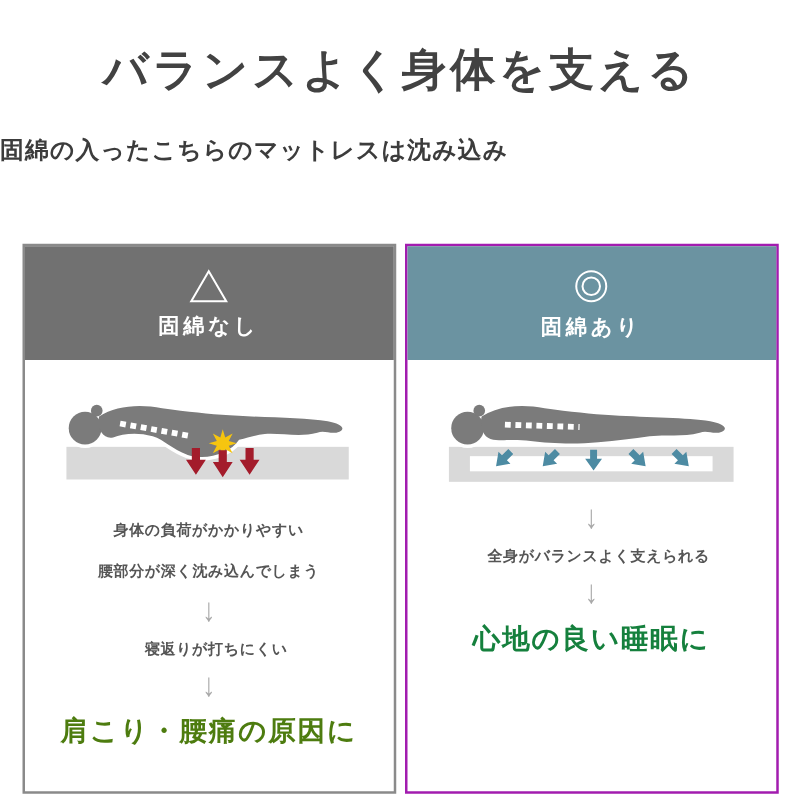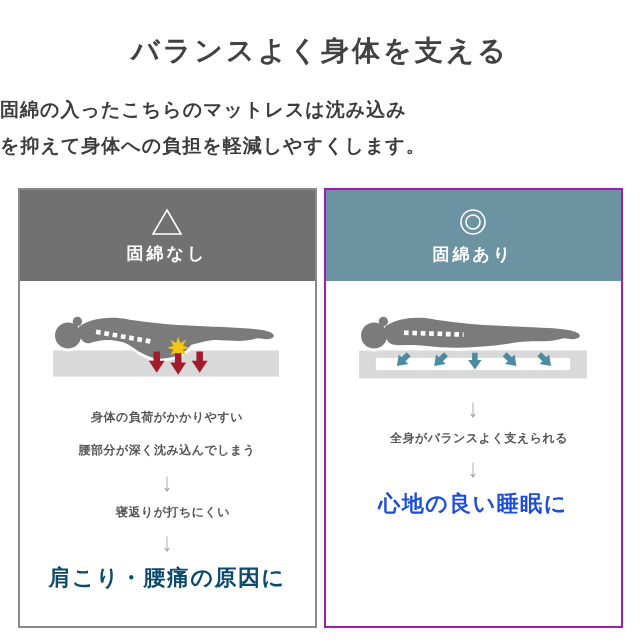--- a/index.html
+++ b/index.html
@@ -5,32 +5,32 @@
   * { margin:0; padding:0; box-sizing:border-box; }
   html,body { background:#ffffff; }
   .page {
     width:640px; height:640px; background:#ffffff; overflow:hidden;
     font-family:"Liberation Sans","DejaVu Sans",sans-serif;
     -webkit-font-smoothing:antialiased;
   }
   .title {
     margin-top:32px; text-align:center;
     font-family:"Liberation Serif","DejaVu Serif",serif;
-    font-size:28px; font-weight:600; color:#424242; letter-spacing:3px;
+    font-size:36px; font-weight:600; color:#424242; letter-spacing:3px;
   }
   .subtitle {
     margin-top:22px; text-align:left;
     font-size:19px; font-weight:700; color:#3c3c3c;
     line-height:36px; letter-spacing:1px;
   }
   .panels {
     display:flex; justify-content:center; gap:7px;
     margin-top:24px; padding:0 17px;
   }
-  .panel { width:299px; height:440px; background:#ffffff; }
+  .panel { width:299px; height:440px; background:#ffffff;margin-top:32px; }
   .panel-left  { border:2px solid #8a8a8a; }
   .panel-right { border:2px solid #a21caf; }
   .panel-header {
     height:91px; display:flex; flex-direction:column;
     align-items:center; justify-content:center; gap:5px;
   }
   .panel-left  .panel-header { background:#717171; }
   .panel-right .panel-header { background:#6b93a1; }
   .header-icon { line-height:0; }
   .header-label {
@@ -42,33 +42,32 @@
   .line-pair { margin-top:8px; line-height:33px; }
   .single-line { margin-top:3px; line-height:30px;padding-left:12px; }
   .flow-arrow {
     color:#a9a9a9; font-size:21px; line-height:24px; margin-top:3px;
     transform:scaleY(1.25); transform-origin:center;
   }
   .result {
     margin-top:9px; font-size:22px; font-weight:700; letter-spacing:1.5px;
     line-height:30px;
   }
-  .panel-left  .result { color:#0c4a6e; }
-  .panel-right .result { color:#1d4ed8; }
+  .panel-left  .result { color:#4d7c0f; }
+  .panel-right .result { color:#15803d; }
 </style>
 </head>
 <body>
 
 <div class="page">
 
   <div class="title">バランスよく身体を支える</div>
 
   <div class="subtitle">
     <div>固綿の入ったこちらのマットレスは沈み込み</div>
-    <div>を抑えて身体への負担を軽減しやすくします。</div>
   </div>
 
   <div class="panels">
 
     <div class="panel panel-left">
       <div class="panel-header">
         <span class="header-icon">
           <svg width="34" height="30" viewBox="0 0 34 30">
             <polygon points="17,3 31,27 3,27" fill="none" stroke="#ffffff" stroke-width="1.6"></polygon>
           </svg>

